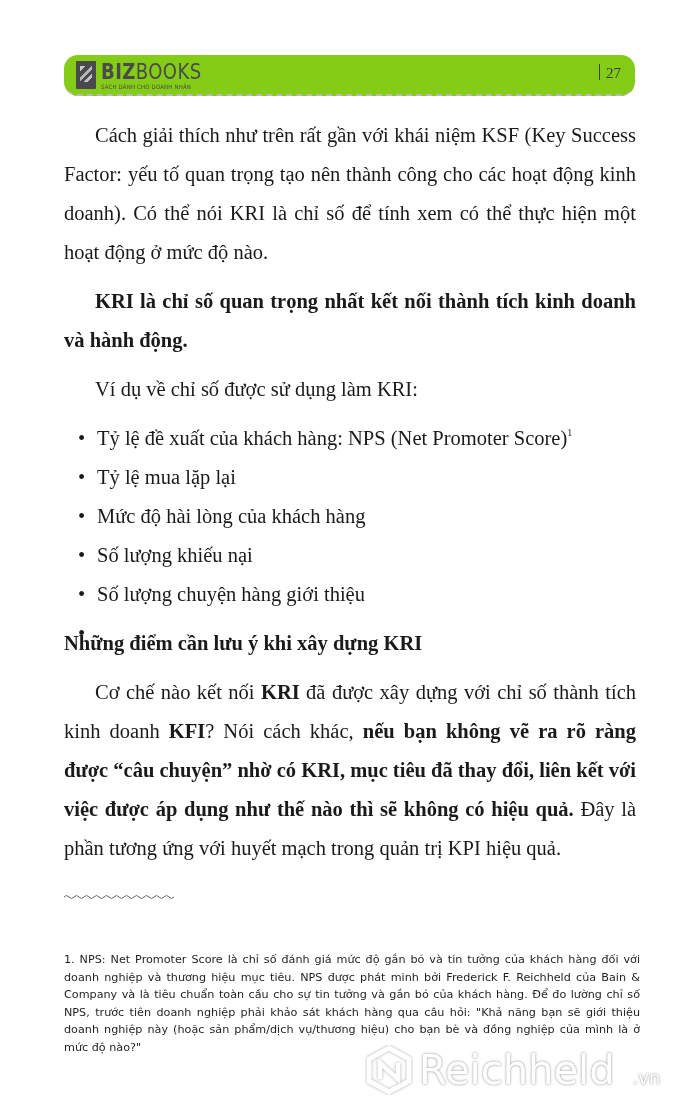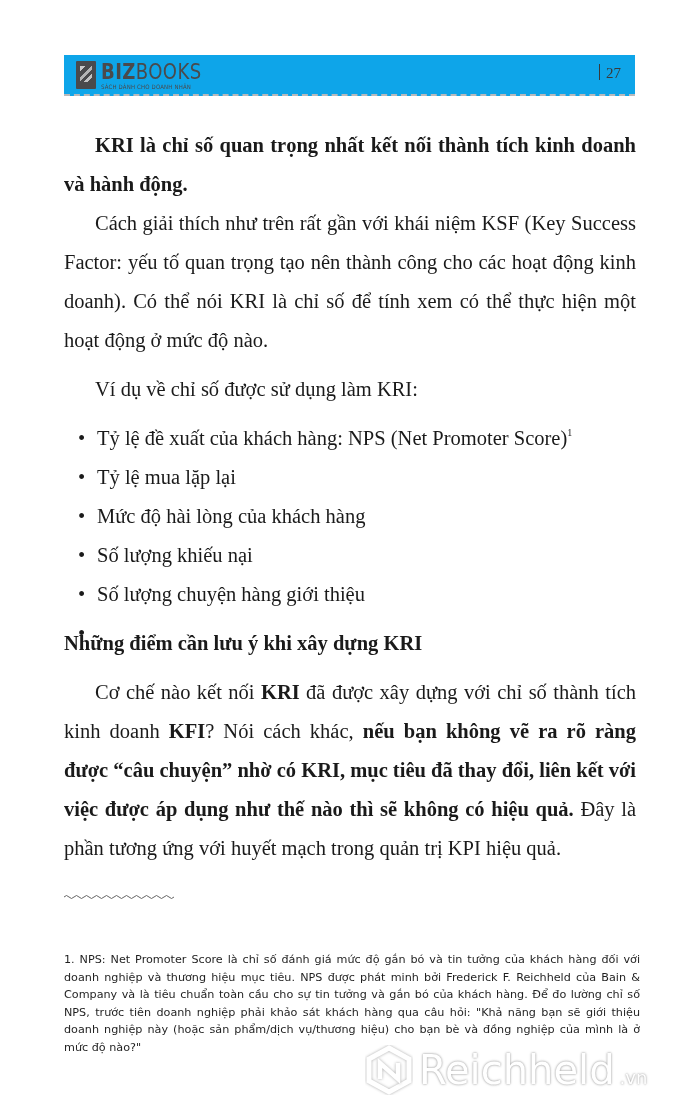--- a/index.html
+++ b/index.html
@@ -2,21 +2,21 @@
 <html><head>
   <meta charset="utf-8">
   <style>
     html, body { margin: 0; padding: 0; }
     body {
       width: 700px; height: 1120px; background: #ffffff; position: relative; overflow: hidden;
       font-family: "Liberation Serif", "DejaVu Serif", serif; color: #1a1a1a;
     }
     .header {
       position: absolute; left: 64px; top: 55px; width: 571px; height: 39px;
-      background: #0ea5e9; border-bottom: 2px dashed #b9b9bb;
+      background: #84cc16; border-bottom: 2px dashed #b9b9bb; border-radius: 14px;
     }
     .logo { position: absolute; left: 12px; top: 5px; height: 30px; display: flex; align-items: center; }
     .logo-mark {
       width: 20px; height: 28px; background: #4a4a4c; border-radius: 1px; position: relative; margin-right: 5px;
     }
     .logo-mark::before {
       content: ""; position: absolute; left: 4px; top: 5px; width: 12px; height: 16px;
       background: linear-gradient(135deg, #e8e8e8 0 20%, transparent 20% 40%, #cfcfcf 40% 55%, transparent 55% 70%, #e0e0e0 70% 85%, transparent 85%);
       opacity: .8;
     }
@@ -50,39 +50,39 @@
       margin-top: 48px;
     }
     .watermark {
       position: absolute; left: 365px; top: 1045px; display: flex; align-items: center; opacity: 0.9;
     }
     .wm-hex { width: 48px; height: 50px; }
     .wm-text {
       font-family: "DejaVu Sans", sans-serif; font-size: 40px; color: #ffffff; margin-left: 6px;
       text-shadow: 0 0 2px #9a9a9a, 0 0 3px #bdbdbd; letter-spacing: 0px;
     }
-    .wm-text .vn { font-size: 18px; margin-left: 5px; text-align: right; }
+    .wm-text .vn { font-size: 18px; margin-left: 18px; text-align: right; }
   </style>
 </head>
 <body>
 
 <div class="header">
   <div class="logo">
     <div class="logo-mark"></div>
     <div class="logo-text">
       <div class="logo-brand"><b>BIZ</b><span>BOOKS</span></div>
       <div class="logo-sub">SÁCH DÀNH CHO DOANH NHÂN</div>
     </div>
   </div>
   <div class="page-num"><span class="bar"></span><span>27</span></div>
 </div>
 
 <div class="content">
+  <p class="indent">Cách giải thích như trên rất gần với khái niệm KSF (Key Success Factor: yếu tố quan trọng tạo nên thành công cho các hoạt động kinh doanh). Có thể nói KRI là chỉ số để tính xem có thể thực hiện một hoạt động ở mức độ nào.</p>
   <p class="indent bold gap">KRI là chỉ số quan trọng nhất kết nối thành tích kinh doanh và hành động.</p>
-  <p class="indent">Cách giải thích như trên rất gần với khái niệm KSF (Key Success Factor: yếu tố quan trọng tạo nên thành công cho các hoạt động kinh doanh). Có thể nói KRI là chỉ số để tính xem có thể thực hiện một hoạt động ở mức độ nào.</p>
   <p class="indent gap">Ví dụ về chỉ số được sử dụng làm KRI:</p>
   <ul class="kri gap">
     <li><span class="bullet">•</span><span>Tỷ lệ đề xuất của khách hàng: NPS (Net Promoter Score)</span><sup>1</sup></li>
     <li><span class="bullet">•</span><span>Tỷ lệ mua lặp lại</span></li>
     <li><span class="bullet">•</span><span>Mức độ hài lòng của khách hàng</span></li>
     <li><span class="bullet">•</span><span>Số lượng khiếu nại</span></li>
     <li><span class="bullet">•</span><span>Số lượng chuyện hàng giới thiệu</span></li>
     <li><span class="bullet">•</span></li>
   </ul>
   <p class="bold" style="margin-top:10px;">Những điểm cần lưu ý khi xây dựng KRI</p>

